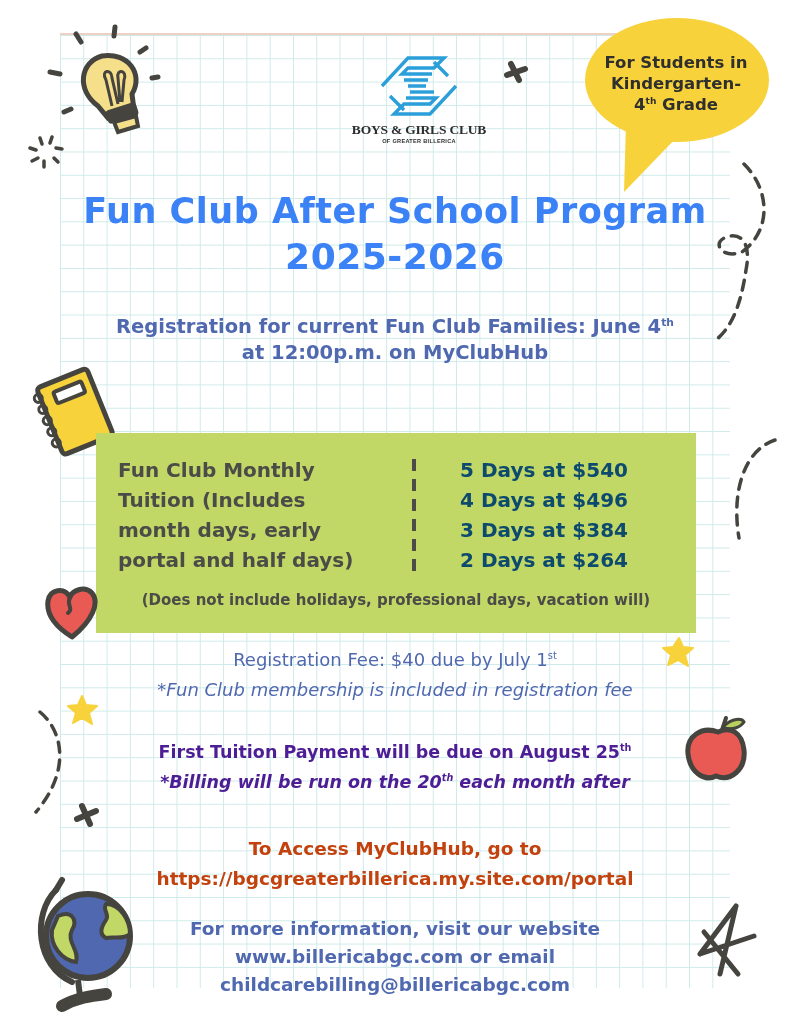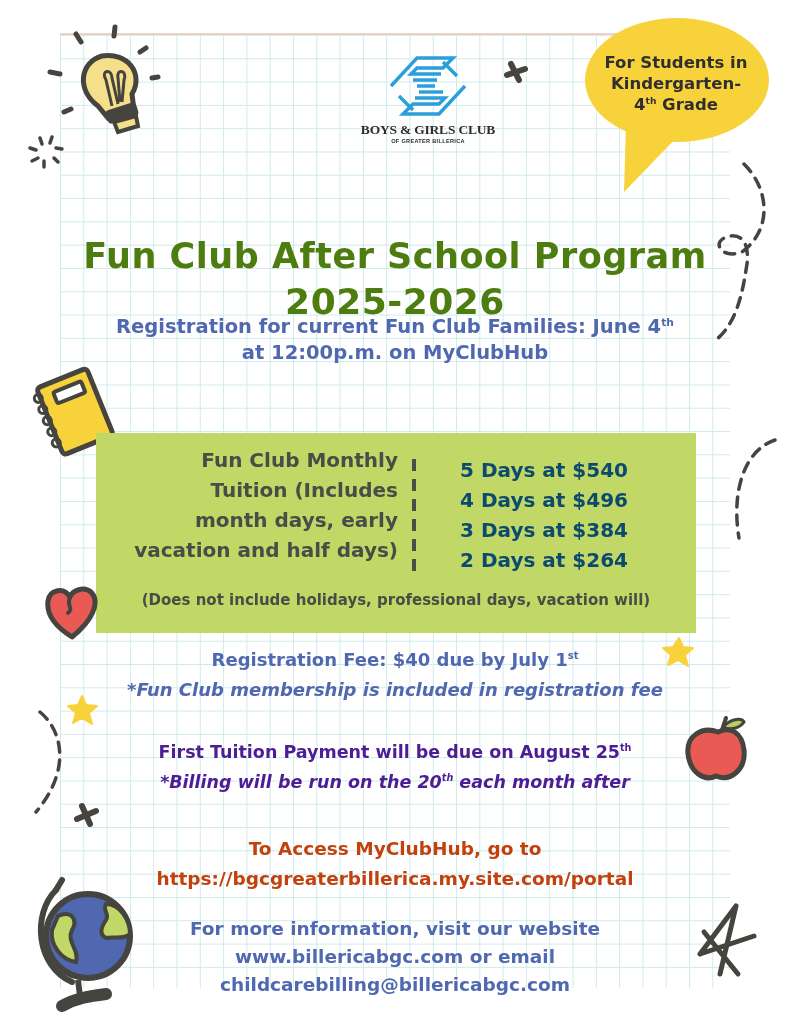--- a/index.html
+++ b/index.html
@@ -13,62 +13,62 @@
         linear-gradient(to right, #cfeaea 1px, transparent 1px),
         linear-gradient(to bottom, #cfeaea 1px, transparent 1px);
       background-size: 23.3px 23.3px;
       border-top: 2px solid #f0cfc4;
     }
 
     .abs { position: absolute; }
     .center-text { position: absolute; left: 60px; width: 670px; text-align: center; }
 
     
-    .logo { position: absolute; left: 327px; top: 52px; width: 180px; text-align: center; padding-left: 22px; }
+    .logo { position: absolute; left: 318px; top: 52px; width: 180px; text-align: center; padding-left: 22px; }
     .logo svg { display: block; margin: 0 auto; }
     .logo-name { font-family: "Liberation Serif", serif; font-weight: 700; font-size: 13.5px; color: #2d2d2d; letter-spacing: -0.2px; margin-top: 2px; }
     .logo-sub { font-family: "Liberation Sans", sans-serif; font-weight: 700; font-size: 5.6px; color: #2d2d2d; letter-spacing: 0.3px; }
 
     
     .bubble-wrap { position: absolute; left: 582px; top: 14px; width: 190px; height: 180px; }
     .bubble-text {
       position: absolute; left: 10px; top: 38px; width: 168px; text-align: center;
       font-family: "DejaVu Sans", sans-serif; font-weight: 700; font-size: 16.5px; line-height: 21px; color: #2f2f2f;
     }
     sup { font-size: 0.55em; vertical-align: super; line-height: 0; }
 
     .title {
-      top: 188px; font-family: "DejaVu Sans", sans-serif; font-weight: 700; color: #4d7c0f;
-      font-size: 35px; line-height: 46px; letter-spacing: 0.5px; margin-top: 45px;
+      top: 188px; font-family: "DejaVu Sans", sans-serif; font-weight: 700; color: #3b82f6;
+      font-size: 35px; line-height: 46px; letter-spacing: 0.5px;
     }
 
     .reg-block { top: 314px; color: #4f68b0; font-weight: 700; font-size: 19.5px; line-height: 26px; }
 
     .green-box {
       position: absolute; left: 96px; top: 433px; width: 600px; height: 200px;
       background: #c1d866;
     }
     .tuition-left {
-      position: absolute; left: 22px; top: 12px; width: 280px; text-align: right;
+      position: absolute; left: 22px; top: 22px; width: 280px; text-align: left;
       font-weight: 700; color: #4b4b47; font-size: 20px; line-height: 30px;
     }
     .tuition-divider {
       position: absolute; left: 316px; top: 26px; width: 4px; height: 118px;
       background: repeating-linear-gradient(to bottom, #4b4b47 0 12px, transparent 12px 20px);
     }
     .tuition-right {
       position: absolute; left: 328px; top: 22px; width: 240px; text-align: center;
       font-weight: 700; color: #0c4a6e; font-size: 20px; line-height: 30px;
     }
     .tuition-note {
       position: absolute; left: 0; top: 158px; width: 600px; text-align: center;
       font-weight: 700; color: #4b4b47; font-size: 15px;
     }
 
-    .fee { top: 645px; color: #4f68b0; font-weight: 700; font-size: 18px; line-height: 30px; }
+    .fee { top: 645px; color: #4f68b0; font-weight: 400; font-size: 18px; line-height: 30px; }
     .fee .italic { font-style: italic; }
 
     .payment { top: 737px; color: #4c1d95; font-weight: 700; font-size: 17.5px; line-height: 30px; }
     .payment .italic { font-style: italic; }
 
     .access { top: 834px; color: #c2410c; font-weight: 700; font-size: 18.5px; line-height: 30px; }
     .info { top: 915px; color: #4f68b0; font-weight: 700; font-size: 18.5px; line-height: 28px; }
   </style>
 </head>
 <body>
@@ -163,21 +163,21 @@
         <circle cx="18" cy="72" r="4"></circle>
     </g>
   </g>
 </svg>
 
 <div class="green-box">
   <div class="tuition-left">
     <div>Fun Club Monthly</div>
     <div>Tuition (Includes</div>
     <div>month days, early</div>
-    <div>vacation and half days)</div>
+    <div>portal and half days)</div>
   </div>
   <div class="tuition-divider"></div>
   <div class="tuition-right">
     <div>5 Days at $540</div>
     <div>4 Days at $496</div>
     <div>3 Days at $384</div>
     <div>2 Days at $264</div>
   </div>
   <div class="tuition-note">(Does not include holidays, professional days, vacation will)</div>
 </div>

